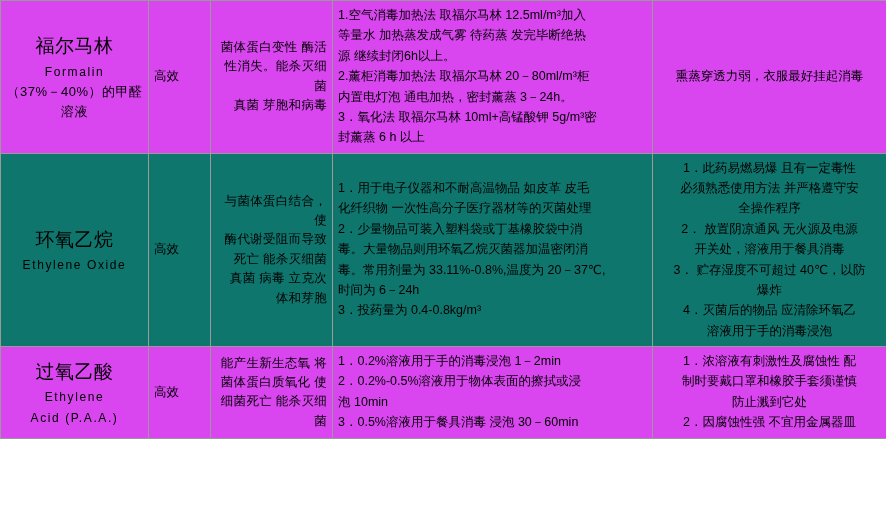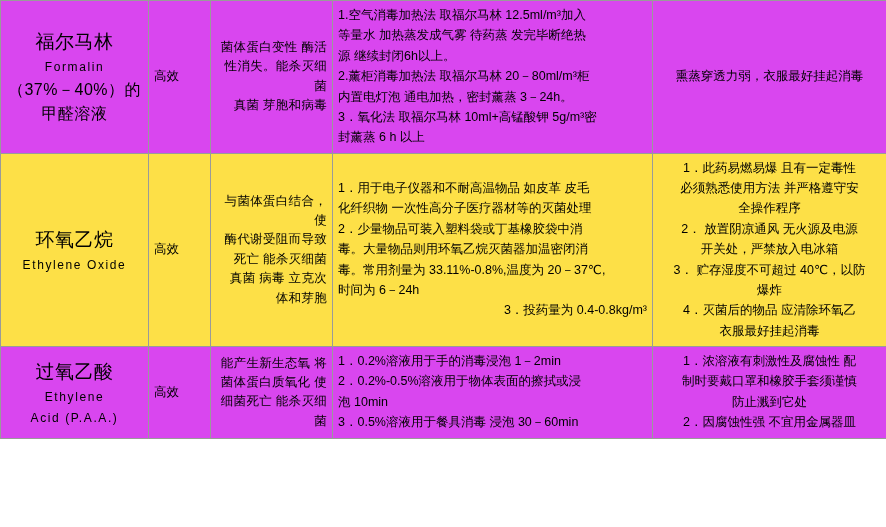--- a/index.html
+++ b/index.html
@@ -42,55 +42,55 @@
   td.cell-mech {
     text-align: right;
   }
   td.cell-method {
     text-align: left;
   }
   td.cell-note {
     text-align: center;
   }
   tr.row-shade td {
-    background: #fde047;
+    background: #0f766e;
   }
   tr.row-plain td {
     background: #d946ef;
   }
   .name-cn {
     display: block;
     font-size: 19px;
     letter-spacing: 0.5px;
   }
   .name-en {
     display: block;
     font-size: 12px;
     letter-spacing: 1.6px;
     margin-top: 2px;
   }
   .name-extra {
     display: block;
-    font-size: 16px;
+    font-size: 13px;
     letter-spacing: 0.5px;
     margin-top: 1px;
   }
   .mech-line {
     display: block;
     letter-spacing: 0.3px;
   }
   .method-line {
     display: block;
     margin: 1px 0;
   }
   .note-line {
     display: block;
     margin: 1px 0;
   }
-  .center-line { text-align: right; }
+  .center-line { text-align: left; }
 </style>
 </head>
 <body>
 
 <table class="disinfect-table">
   <colgroup>
     <col class="c-name">
     <col class="c-level">
     <col class="c-mech">
     <col class="c-method">
@@ -144,25 +144,25 @@
         <span class="method-line">毒。大量物品则用环氧乙烷灭菌器加温密闭消</span>
         <span class="method-line">毒。常用剂量为 33.11%-0.8%,温度为 20－37℃,</span>
         <span class="method-line">时间为 6－24h</span>
         <span class="method-line center-line">3．投药量为 0.4-0.8kg/m³</span>
       </td>
       <td class="cell-note">
         <span class="note-line">1．此药易燃易爆 且有一定毒性</span>
         <span class="note-line">必须熟悉使用方法 并严格遵守安</span>
         <span class="note-line">全操作程序</span>
         <span class="note-line">2． 放置阴凉通风 无火源及电源</span>
-        <span class="note-line">开关处，严禁放入电冰箱</span>
+        <span class="note-line">开关处，溶液用于餐具消毒</span>
         <span class="note-line">3． 贮存湿度不可超过 40℃，以防</span>
         <span class="note-line">爆炸</span>
         <span class="note-line">4．灭菌后的物品 应清除环氧乙</span>
-        <span class="note-line">衣服最好挂起消毒</span>
+        <span class="note-line">溶液用于手的消毒浸泡</span>
       </td>
     </tr>
 
     <tr class="row-plain">
       <td class="cell-name">
         <span class="name-cn">过氧乙酸</span>
         <span class="name-en">Ethylene</span>
         <span class="name-en">Acid (P.A.A.)</span>
       </td>
       <td class="cell-level">高效</td>

